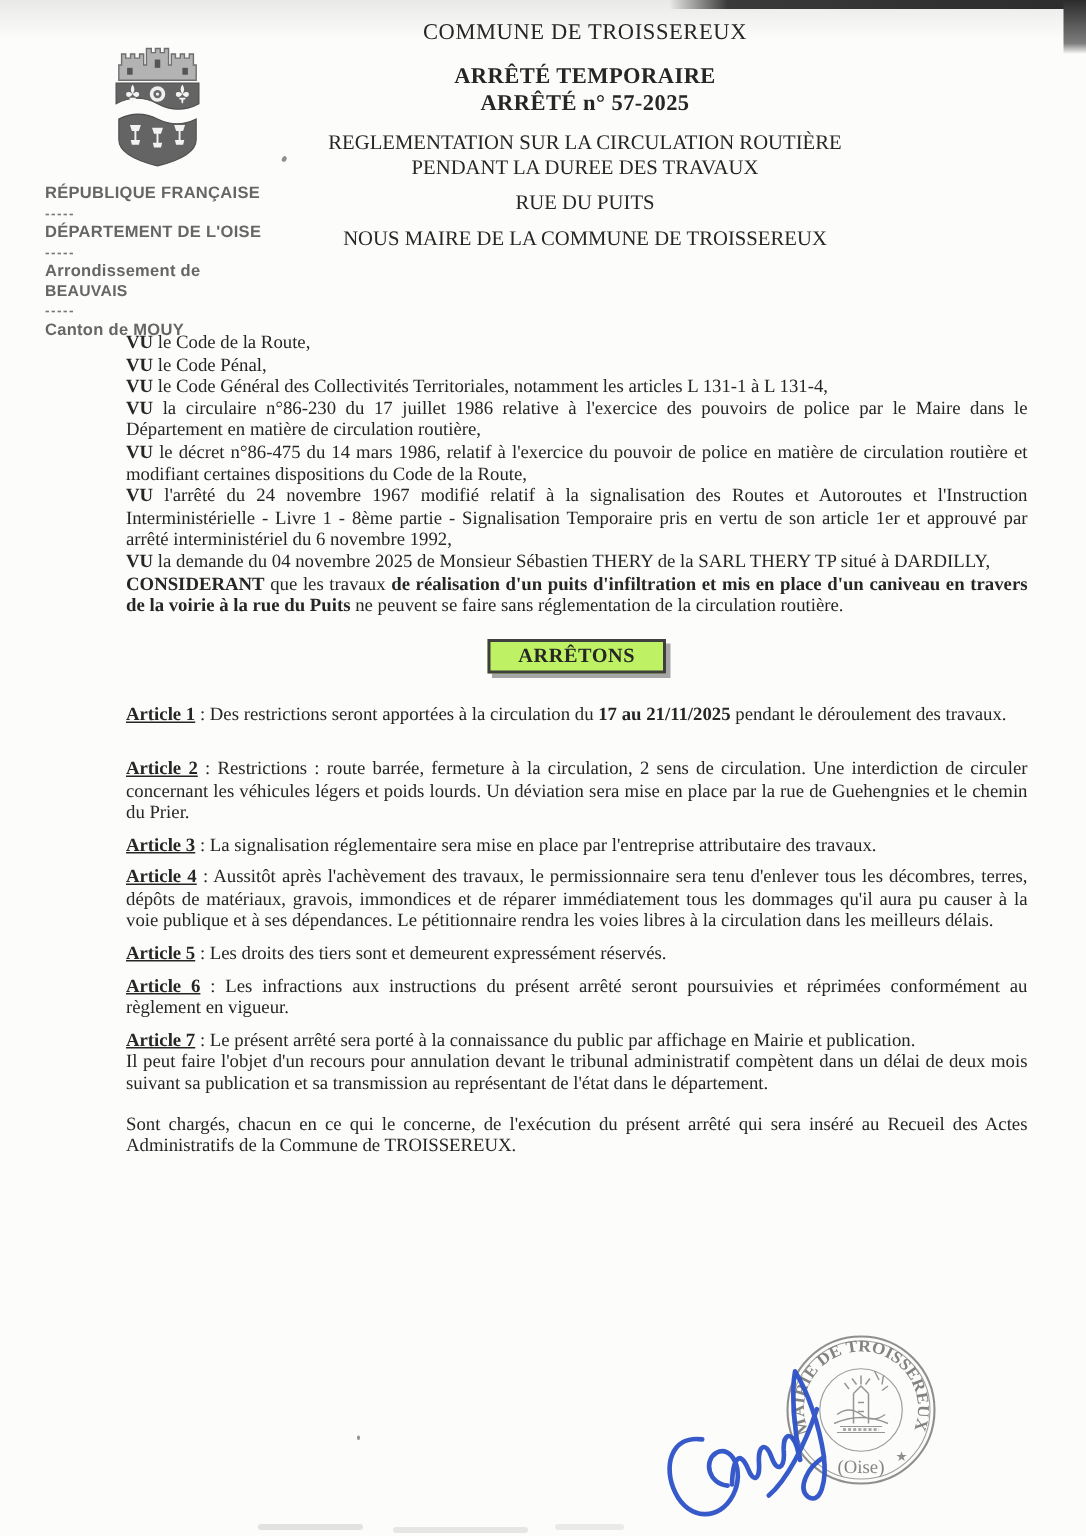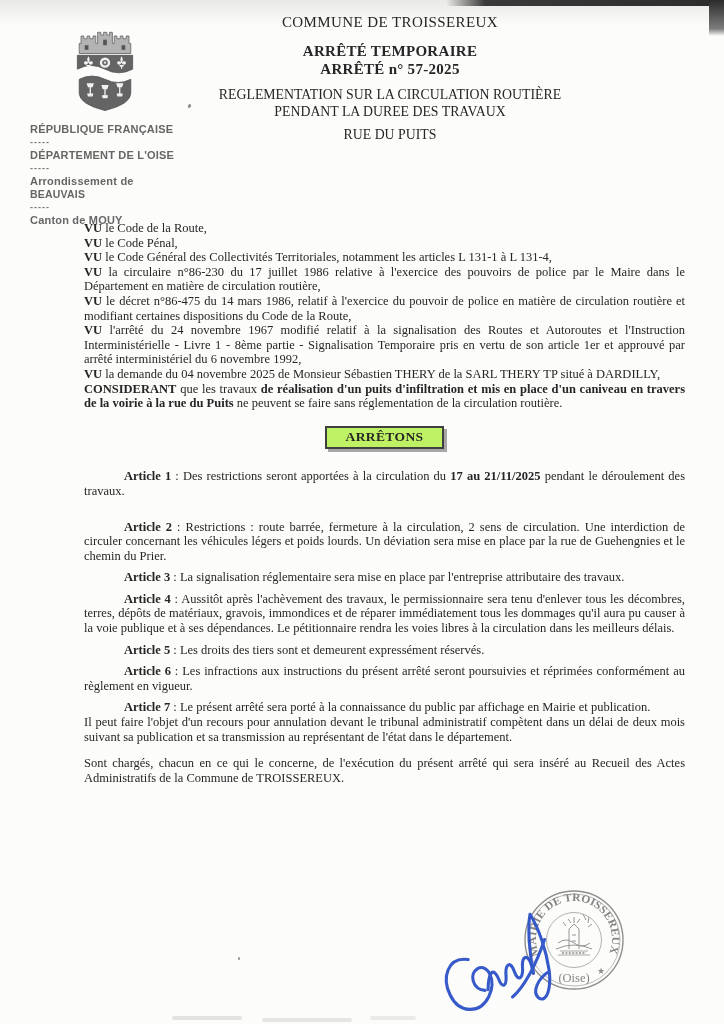--- a/index.html
+++ b/index.html
@@ -28,21 +28,21 @@
   .h-commune{font-size:15px;font-weight:400;letter-spacing:.4px;}
   .h-title{margin-top:12px;font-size:15px;font-weight:700;line-height:17.5px;letter-spacing:.3px;}
   .h-subject{margin-top:9px;font-size:13.8px;line-height:16.5px;}
   .h-street{margin-top:7px;font-size:13.8px;}
   .h-intro{margin-top:8px;font-size:13.8px;}
   
   .docbody{position:absolute;left:84px;top:221px;width:601px;font-size:12.5px;
     line-height:14.6px;text-align:justify;z-index:3;}
   .docbody p{margin:0;white-space:pre-wrap;}
   .b{font-weight:700;}
-  .u{margin-left:40px;}
+  .u{text-decoration:underline;}
   .arretons-box{width:max-content;margin:15px auto 20px;padding:2px 19px 3px;
     border:2px solid #3f3f3f;box-shadow:3px 3px 0 0 #a6a6a6;
     font-weight:700;font-size:13.5px;letter-spacing:.4px;background:#bef264;}
   .articles p{margin:0 0 7px;}
   .articles p:first-child{margin-bottom:21px;}
   .closing{margin-top:12px !important;}
   .sig-block{margin:11px 0 0 330px;line-height:16.2px;font-size:12.6px;
     position:relative;z-index:3;}
   
   .stamp{position:absolute;left:522px;top:887px;z-index:2;opacity:.85;}
@@ -110,20 +110,21 @@
     <div class="h-commune">COMMUNE DE TROISSEREUX</div>
     <div class="h-title">
       <div>ARRÊTÉ TEMPORAIRE</div>
       <div>ARRÊTÉ n° 57-2025</div>
     </div>
     <div class="h-subject">
       <div>REGLEMENTATION SUR LA CIRCULATION ROUTIÈRE</div>
       <div>PENDANT LA DUREE DES TRAVAUX</div>
     </div>
     <div class="h-street">RUE DU PUITS</div>
+    <div class="h-intro">NOUS MAIRE DE LA COMMUNE DE TROISSEREUX</div>
   </header>
 
   <main class="docbody">
     <section class="vu">
         <p><span class="b">VU</span><span> le Code de la Route,</span></p>
         <p><span class="b">VU</span><span> le Code Pénal,</span></p>
         <p><span class="b">VU</span><span> le Code Général des Collectivités Territoriales, notamment les articles L 131-1 à L 131-4,</span></p>
         <p><span class="b">VU</span><span> la circulaire n°86-230 du 17 juillet 1986 relative à l'exercice des pouvoirs de police par le Maire dans le Département en matière de circulation routière,</span></p>
         <p><span class="b">VU</span><span> le décret n°86-475 du 14 mars 1986, relatif à l'exercice du pouvoir de police en matière de circulation routière et modifiant certaines dispositions du Code de la Route,</span></p>
         <p><span class="b">VU</span><span> l'arrêté du 24 novembre 1967 modifié relatif à la signalisation des Routes et Autoroutes et l'Instruction Interministérielle - Livre 1 - 8ème partie - Signalisation Temporaire pris en vertu de son article 1er et approuvé par arrêté interministériel du 6 novembre 1992,</span></p>

